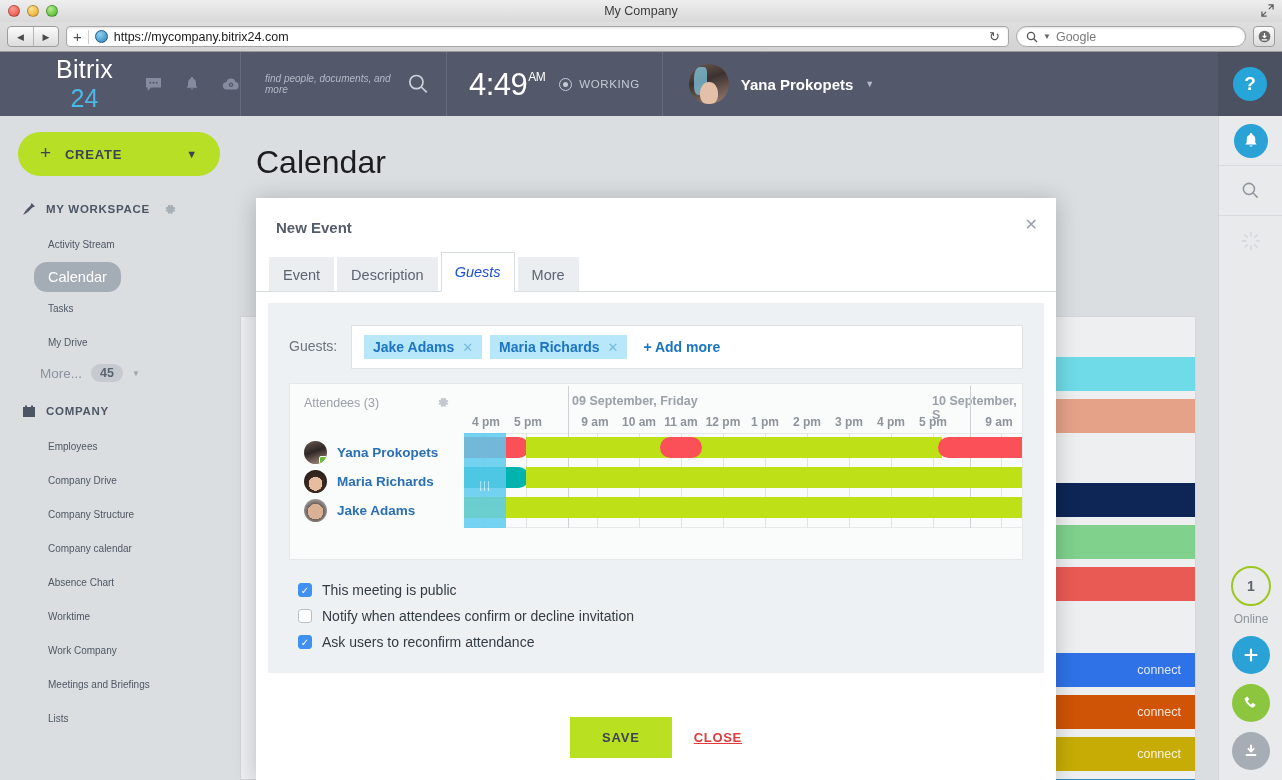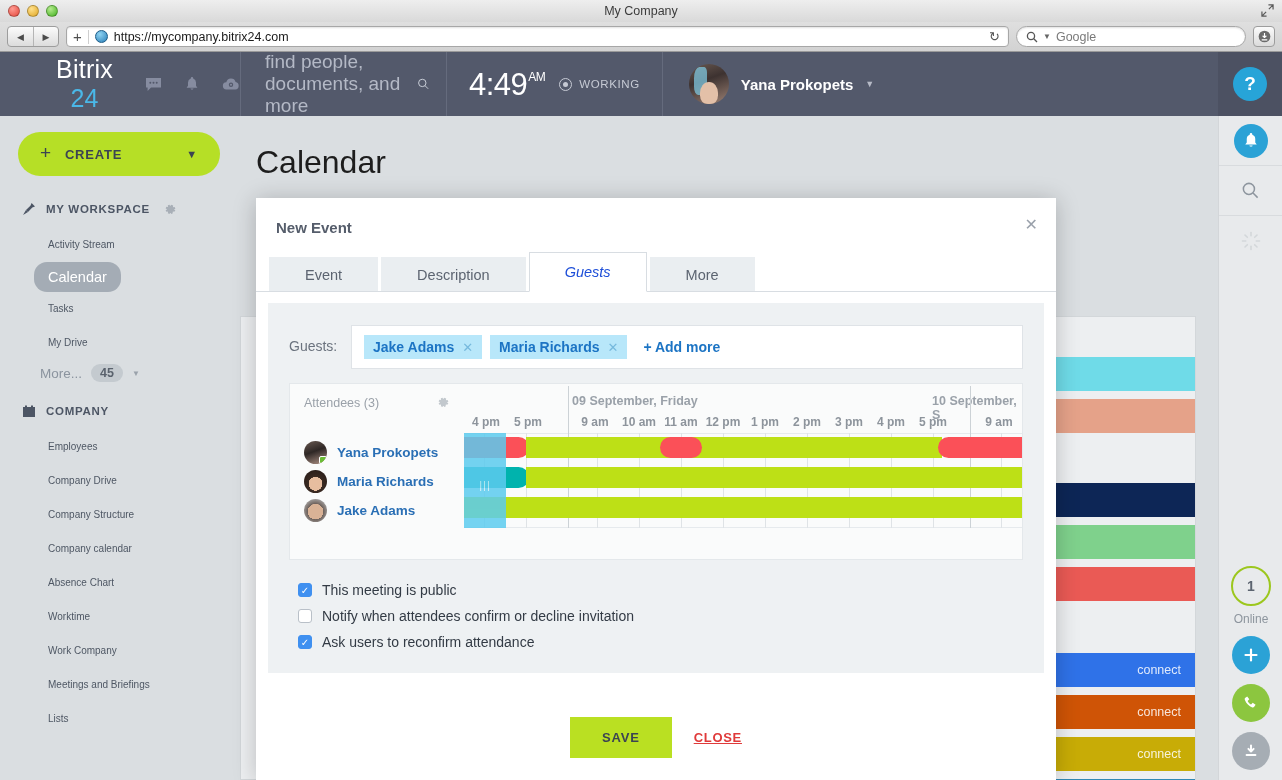--- a/index.html
+++ b/index.html
@@ -51,21 +51,21 @@
   .bx-header { height: 64px; background: #53596b; display: flex; align-items: stretch;
     position: relative; }
   .bx-header .logo-zone { width: 240px; display: flex; align-items: center; padding-left: 44px; text-align: center; }
   .logo { font-size: 25px; color: #fff; letter-spacing: .2px; }
   .logo .num { color: #4ab8e8; }
   .hdr-icons { display: flex; align-items: center; gap: 23px; margin-left: 20px; }
   .hdr-icon { color: #868ca0; display: flex; align-items: center; }
   .hdr-div { width: 1px; background: #656b7d; }
   .search-zone { width: 200px; flex: 0 0 205px; display: flex; align-items: center;
     justify-content: space-between; padding: 0 16px 0 24px; }
-  .search-zone .ph { font-size: 19px; color: #b4b9c6; }
+  .search-zone .ph { font-size: 10px; color: #b4b9c6; font-style: italic; }
   .clock-zone { display: flex; align-items: center; gap: 14px; padding: 0 22px; }
   .clock { font-size: 31px; color: #fff; font-weight: 300; letter-spacing: -.5px;
     display: flex; align-items: flex-start; line-height: 1; }
   .clock .ampm { font-size: 12px; margin-top: 2px; margin-left: 1px; }
   .status { display: flex; align-items: center; gap: 7px; font-size: 11.5px;
     color: #c6cad4; letter-spacing: .6px; }
   .status .ring { width: 13px; height: 13px; border-radius: 50%; border: 1.5px solid #c6cad4;
     display: flex; align-items: center; justify-content: center; }
   .status .ring i { width: 5px; height: 5px; border-radius: 50%; background: #c6cad4; display: block; }
   .user-zone { flex: 1; display: flex; align-items: center; gap: 12px; padding-left: 26px; }
@@ -133,21 +133,21 @@
   .rr-fab { width: 38px; height: 38px; border-radius: 50%; display: flex;
     align-items: center; justify-content: center; color: #fff; }
   .modal { position: absolute; left: 256px; top: 198px; width: 800px; height: 582px;
     background: #fff; box-shadow: 0 2px 22px rgba(0,0,0,.22); }
   .modal-title { font-size: 15px; color: #555d6b; font-weight: bold;
     padding: 21px 0 0 20px; }
   .modal-close { position: absolute; right: 18px; top: 19px; color: #9aa1ab;
     font-size: 16px; line-height: 1; }
   .tabs { display: flex; align-items: flex-end; padding-left: 13px; margin-top: 16px;
     border-bottom: 1px solid #d8dde2; height: 40px; }
-  .tab { padding: 0 35px; height: 34px; line-height: 34px; font-size: 14.5px;
+  .tab { padding: 0 13px; height: 34px; line-height: 34px; font-size: 14.5px;
     color: #5c6471; background: #eaeef1; border: 1px solid transparent;
     border-bottom: none; margin-right: 3px; }
   .tab.active { background: #fff; height: 40px; line-height: 39px;
     border: 1px solid #d8dde2; border-bottom: 1px solid #fff;
     margin-bottom: -1px; color: #1d4ed8; font-style: italic; }
 
   .modal-body { padding: 11px 12px 0 12px; }
   .panel { background: #eef1f3; padding: 22px 21px 18px 21px; }
 
   .guests-row { display: flex; align-items: stretch; }

